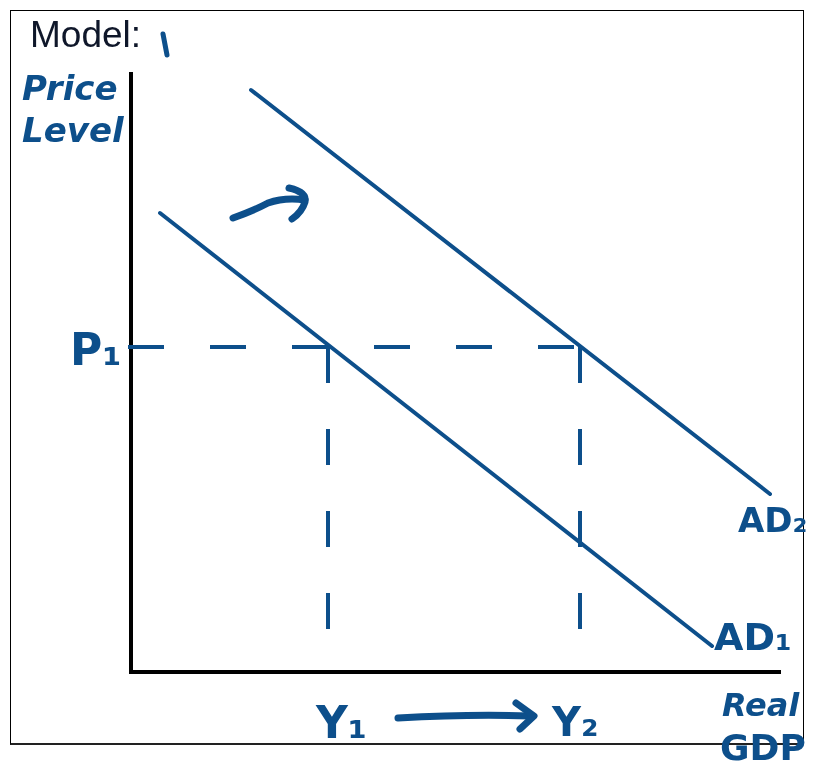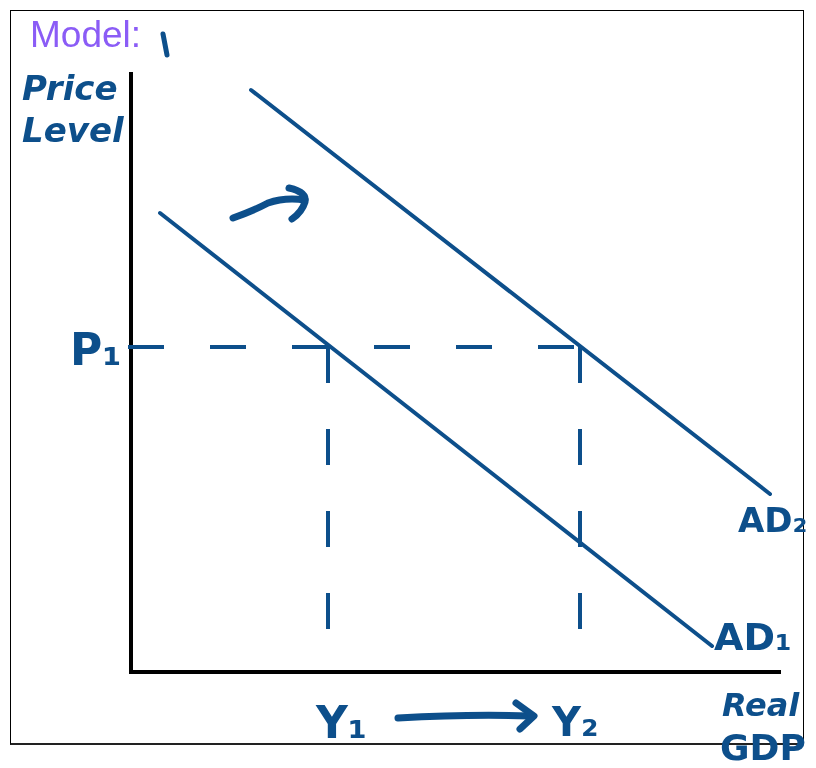--- a/index.html
+++ b/index.html
@@ -1,18 +1,18 @@
 <!DOCTYPE html>
 <html><head>
   <meta charset="utf-8">
   <style>
     html, body { margin: 0; padding: 0; background: #ffffff; }
     body { width: 816px; height: 768px; position: relative; overflow: hidden; font-family: "Liberation Sans", sans-serif; }
     .frame { position: absolute; left: 10px; top: 10px; width: 794px; height: 735px; border: 1.5px solid #000; border-bottom: 2px solid #222; box-sizing: border-box; }
-    .title { position: absolute; left: 30px; top: 14px; font-size: 37px; color: #8b5cf6; font-family: "Liberation Sans", sans-serif; }
+    .title { position: absolute; left: 30px; top: 14px; font-size: 37px; color: #0f172a; font-family: "Liberation Sans", sans-serif; }
     svg.diagram { position: absolute; left: 0; top: 0; }
     .hand { font-family: "DejaVu Sans", sans-serif; fill: #0d4f8b; font-weight: bold; }
   </style>
 </head>
 <body>
 
 <div class="frame"></div>
 
 <div class="title">
   <span>Model:</span>

